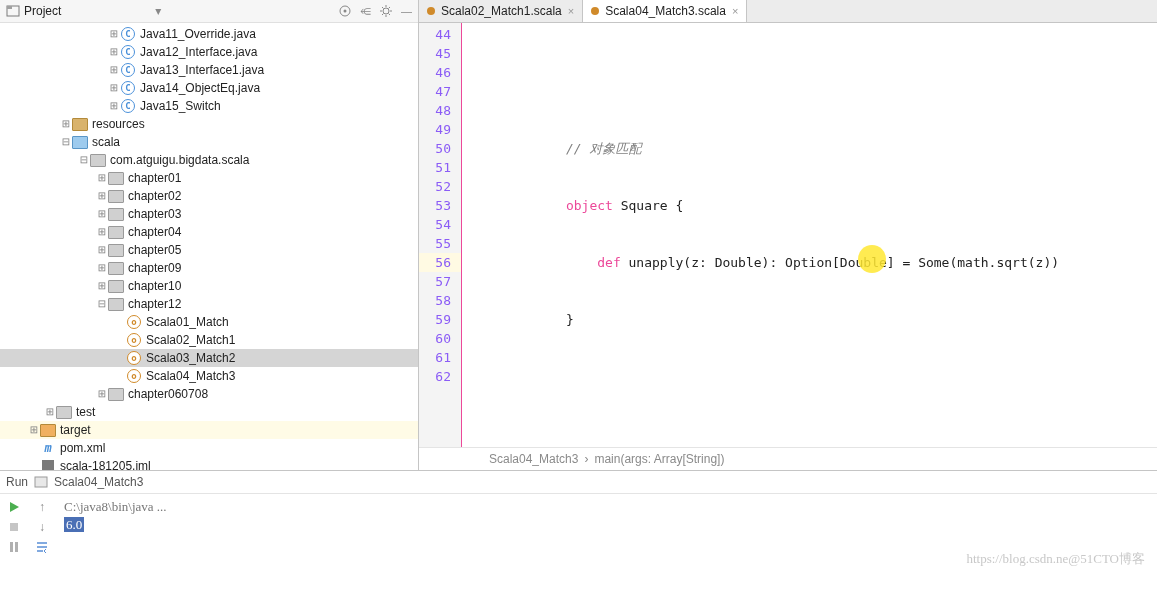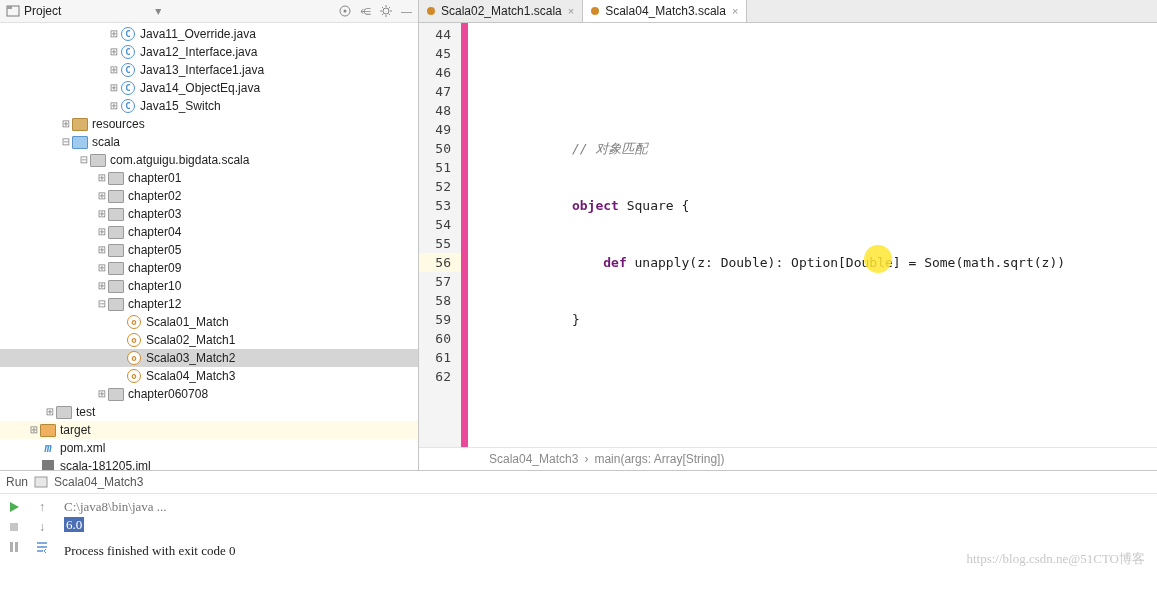--- a/index.html
+++ b/index.html
@@ -23,25 +23,25 @@
   .mfile{color:#4a90d9;font-family:monospace;font-style:italic;font-weight:bold}
   .iml{width:12px;height:12px;background:#7a7a7a;display:inline-block}
 
   .editor{flex:1;display:flex;flex-direction:column;min-width:0}
   .tabs{height:22px;display:flex;align-items:stretch;border-bottom:1px solid #c5c5c5;background:#ececec}
   .tab{display:flex;align-items:center;gap:6px;padding:0 8px;border-right:1px solid #c5c5c5;background:#ececec;position:relative}
   .tab.active{background:#fff}
   .tab .close{color:#999;font-size:11px}
   .tab .dot{width:8px;height:8px;border-radius:50%;background:#d08a2a;display:inline-block}
   .codewrap{flex:1;display:flex;overflow:hidden;position:relative}
-  .gutter{width:42px;background:#f4f4f4;border-right:7px solid #ec4899;text-align:right;color:#404040;font-family:Consolas,monospace;font-size:13px;line-height:19px;padding-top:2px}
+  .gutter{width:42px;background:#f4f4f4;border-right:1px solid #ec4899;text-align:right;color:#8b5cf6;font-family:Consolas,monospace;font-size:13px;line-height:19px;padding-top:2px}
   .gnum{padding-right:10px;height:19px}
   .code{flex:1;font-family:Consolas,monospace;font-size:13px;line-height:19px;padding-top:2px;position:relative;white-space:pre}
   .cline{height:19px;padding-left:10px;position:relative}
-  .kw{color:#701a75;font-weight:bold}
+  .kw{color:#ec4899;font-weight:normal}
   .cmt{color:#808080;font-style:italic}
   .it{}
   .cursor-hl{position:absolute;width:28px;height:28px;border-radius:50%;background:#ffe733;opacity:.85;z-index:5;pointer-events:none}
   .crumb{height:22px;display:flex;align-items:center;padding-left:70px;color:#8a8a8a;font-size:12px;border-top:1px solid #e4e4e4;gap:6px}
 
   .runbar{height:22px;display:flex;align-items:center;padding:0 6px;color:#555;gap:6px;border-bottom:1px solid #e4e4e4}
   .runbody{display:flex;height:78px}
   .runbtns{width:56px;display:flex}
   .rbcol{display:flex;flex-direction:column;align-items:center;gap:6px;padding-top:6px;width:28px}
   .console{flex:1;font-family:Liberation Serif, serif;font-size:13px;line-height:18px;padding:4px 8px;position:relative}
@@ -368,16 +368,15 @@
             <path d="M2 3h10M2 7h10M2 11h6" stroke="#5a8fd6" stroke-width="1.4" fill="none"></path>
             <path d="M11 9l-2 2 2 2" stroke="#5a8fd6" fill="none"></path>
           </svg>
         </span>
     </div>
   </div>
   <div class="console">
     <div style="color:#777">C:\java8\bin\java ...</div>
     <div><span class="outnum">6.0</span></div>
     <div style="height:8px"></div>
-    <div>Process finished with exit code 0</div>
     <div class="wm">https://blog.csdn.ne@51CTO博客</div>
   </div>
 </div>
 
 </body></html>

